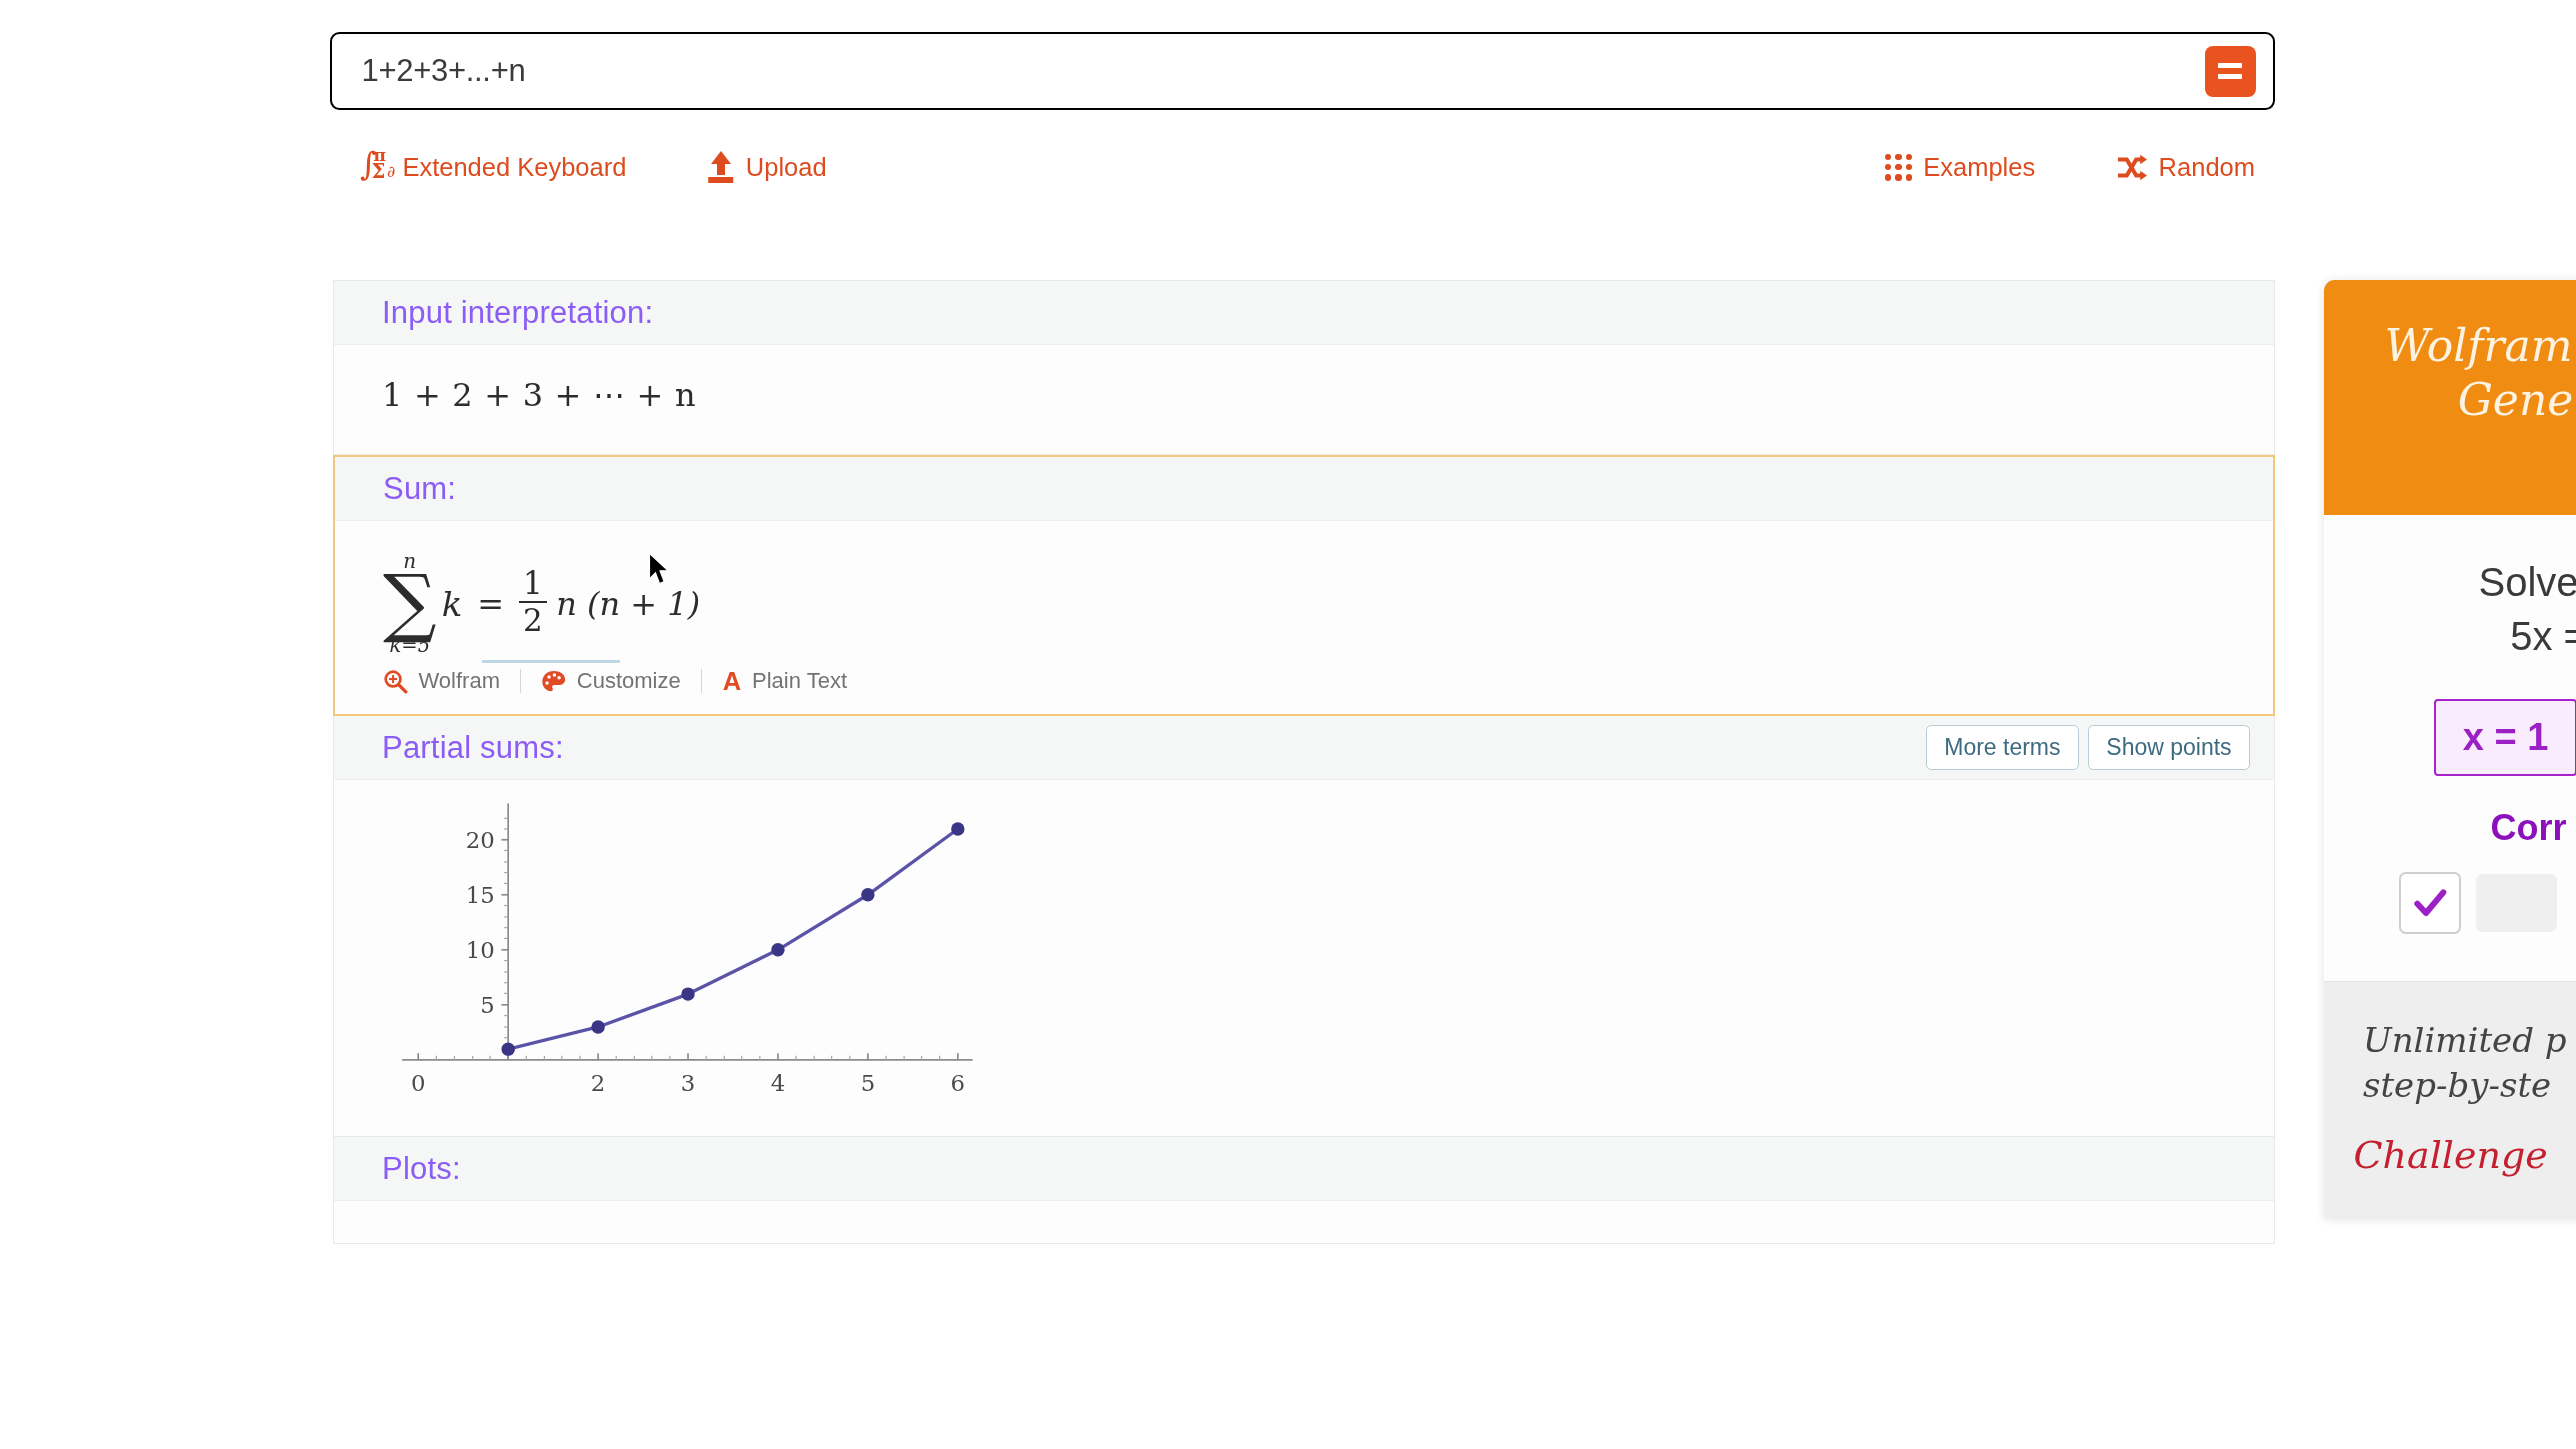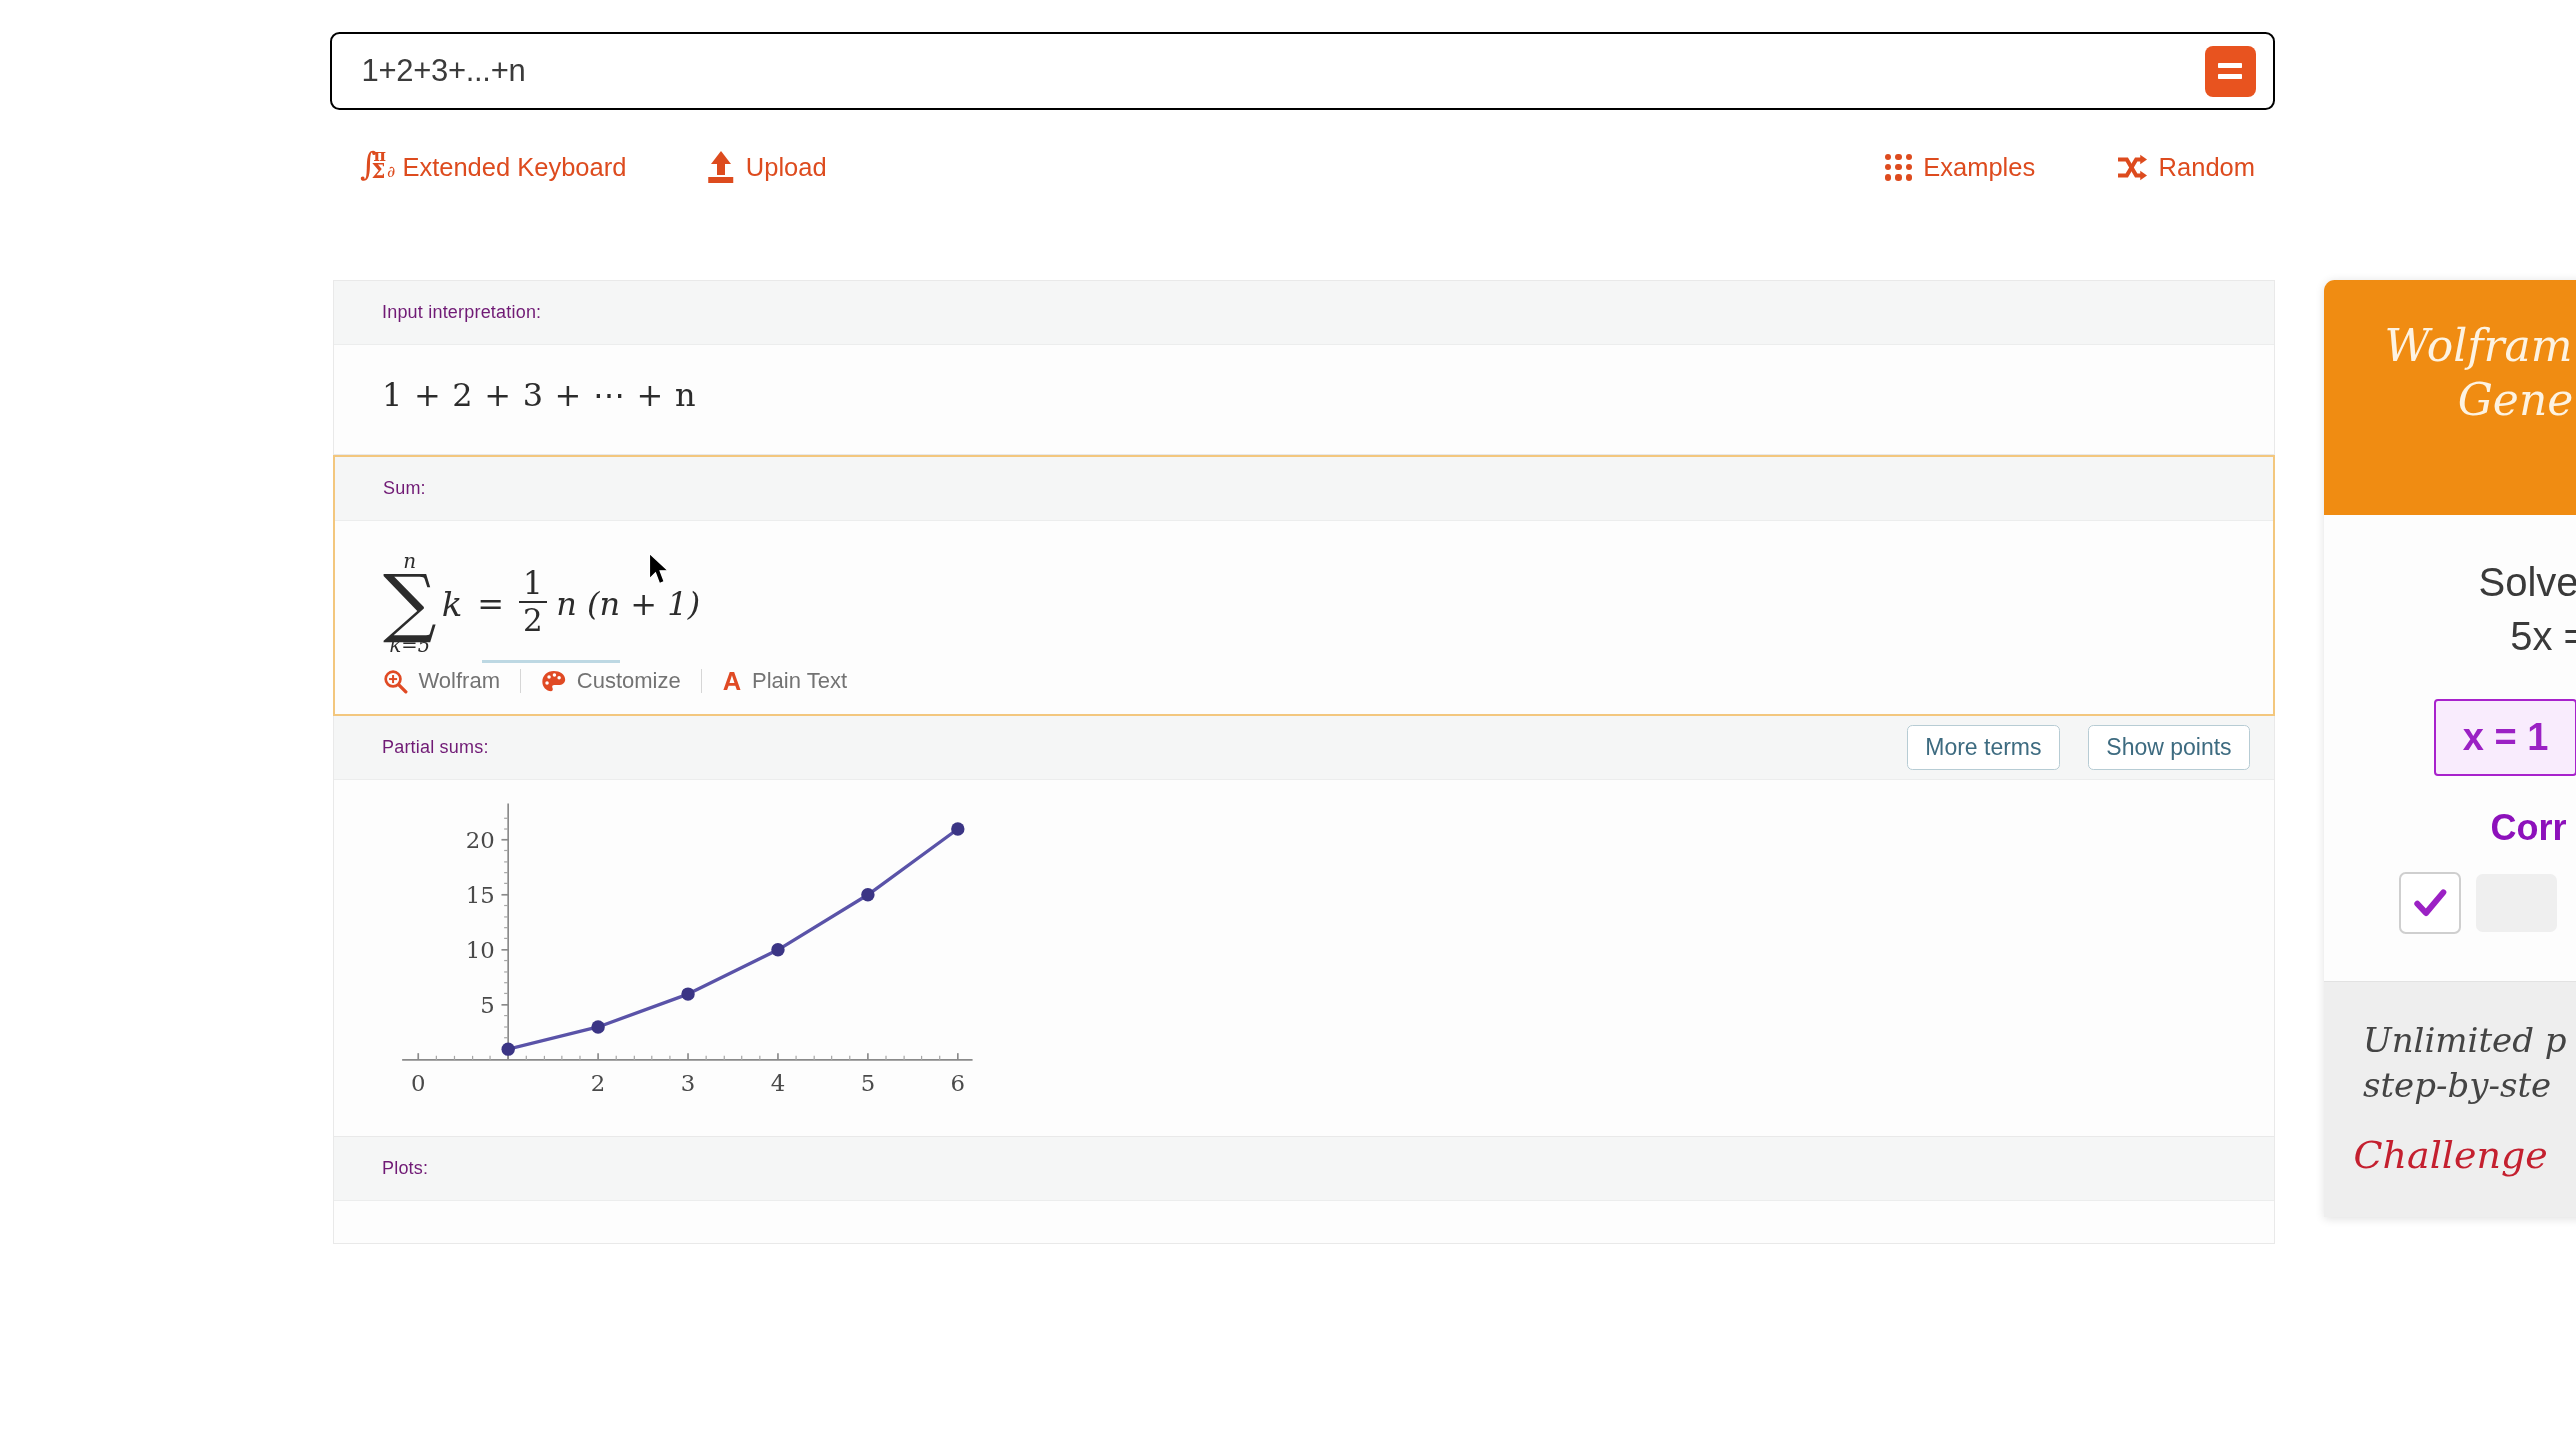--- a/index.html
+++ b/index.html
@@ -164,22 +164,22 @@
   .pod-head {
     background: #f5f6f6;
     border-bottom: 0.7px solid #eceded;
     height: 64px;
     display: flex;
     align-items: center;
     padding: 0 24px 0 48px;
     box-sizing: border-box;
   }
   .pod-title {
-    color: #701a75;
-    font-size: 18px;
+    color: #8b5cf6;
+    font-size: 31px;
     letter-spacing: 0.2px;
   }
   .pod-head-spacer { flex: 1 1 auto; }
 
   .pod-body {
     background: #fdfdfd;
     padding: 21.5px 48px 20px 48px;
     box-sizing: border-box;
   }
 
@@ -278,21 +278,21 @@
 
   
   .pod-btn {
     border: 1.3px solid #b7ccd4;
     background: #ffffff;
     border-radius: 5.4px;
     color: #3d6b80;
     font-family: "Liberation Sans", sans-serif;
     font-size: 23px;
     padding: 8px 17.4px;
-    margin-left: 28px;
+    margin-left: 9px;
     cursor: pointer;
     white-space: nowrap;
   }
 
   
   .chart-body { padding: 17.4px 48px 27px 48px; height: 356px; box-sizing: border-box; }
   .chart-svg { display: block; }
 
   
   .plots-body { height: 34px; }

